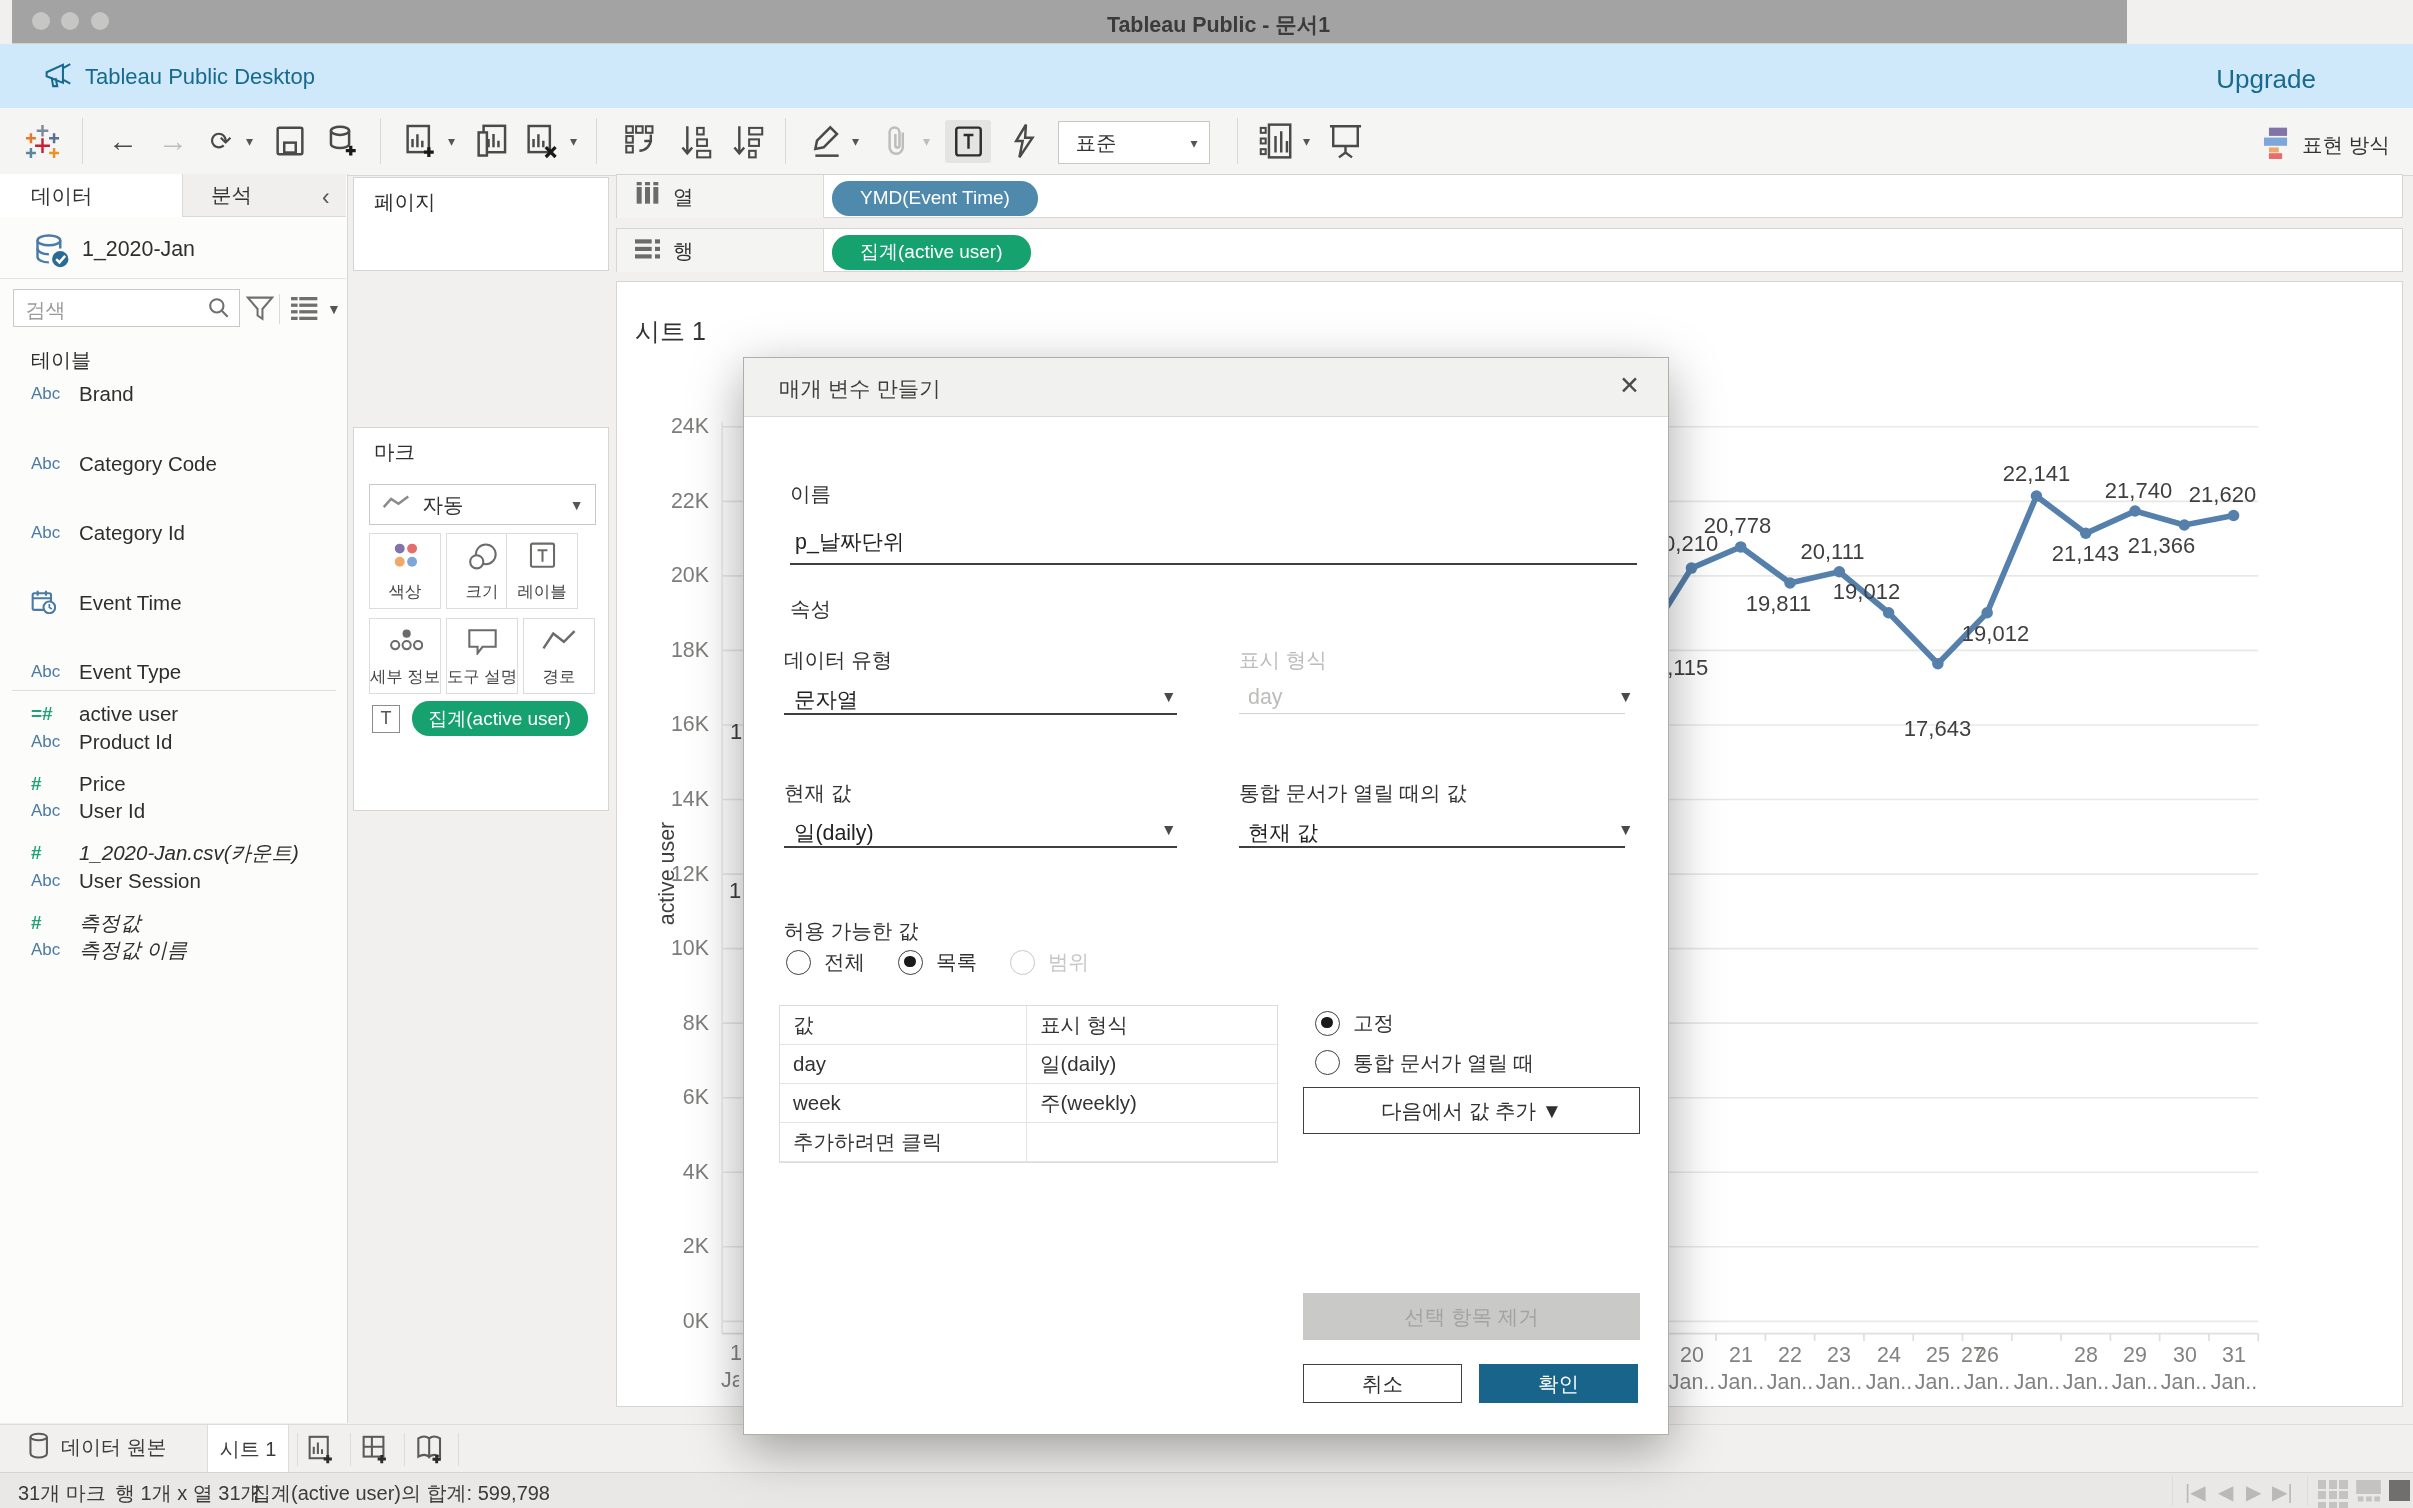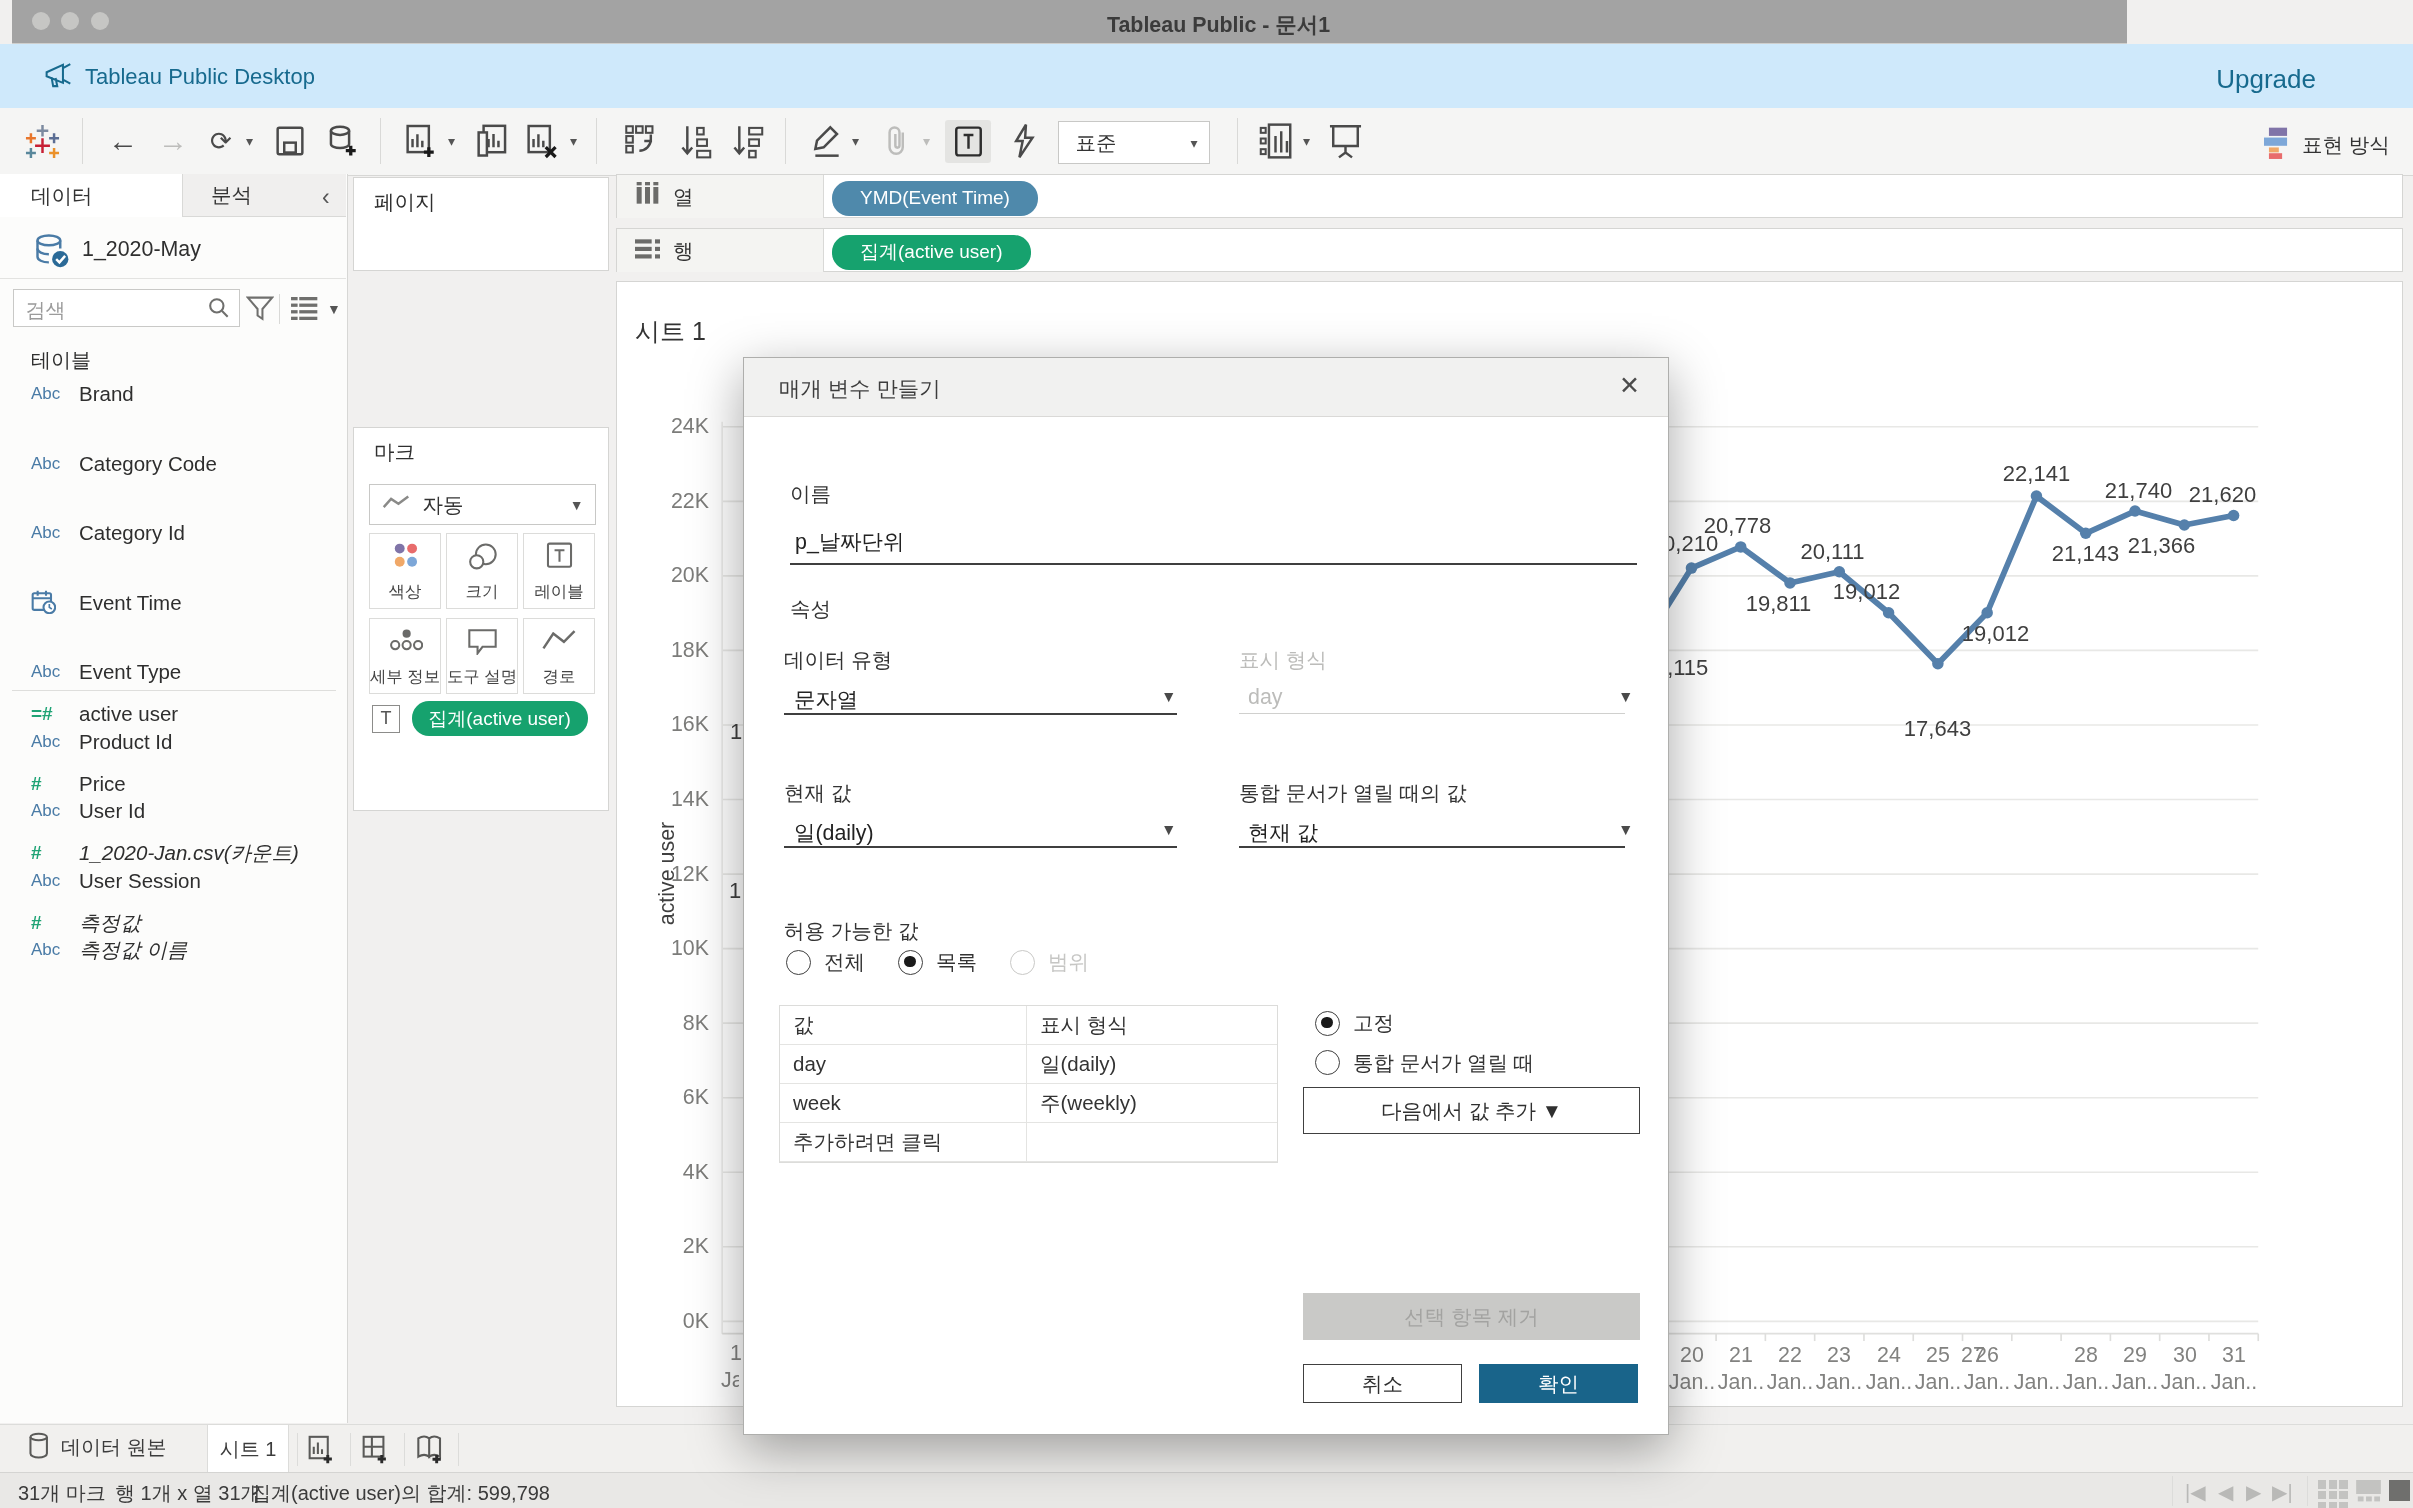--- a/index.html
+++ b/index.html
@@ -269,21 +269,21 @@
     <div class="abs srcrow">
       <span class="abs" style="left:31px;top:8.2px">
         <svg width="39" height="36" viewBox="0 0 48 44">
             <ellipse cx="22" cy="9" rx="14" ry="6" fill="none" stroke="#4a7ba6" stroke-width="3"></ellipse>
             <path d="M8 9 V29 c0 4 6 7 14 7 M36 9 v10" fill="none" stroke="#4a7ba6" stroke-width="3"></path>
             <path d="M8 19 c0 4 6 7 14 7" fill="none" stroke="#4a7ba6" stroke-width="3"></path>
             <circle cx="36" cy="32" r="10" fill="#2b6a97"></circle>
             <path d="M31 32 l4 4 7 -8" fill="none" stroke="#fff" stroke-width="3"></path>
           </svg>
       </span>
-      <span class="abs srcname">1_2020-May</span>
+      <span class="abs srcname">1_2020-Jan</span>
     </div>
     <div class="abs pdiv"></div>
     <div class="abs searchbox">
       <span class="abs searchph">검색</span>
       <span class="abs sicon" style="right:8.2px;top:5px">
         <svg width="25" height="25" viewBox="0 0 30 30">
             <circle cx="13" cy="13" r="8" fill="none" stroke="#6f6f6d" stroke-width="2.5"></circle>
             <path d="M19 19 l7 7" stroke="#6f6f6d" stroke-width="2.5"></path>
           </svg>
       </span>
@@ -398,21 +398,21 @@
             </svg></span>
           <span class="lab">색상</span>
         </div>
         <div class="mbtn abs" style="left: 77px; top: 0px;">
           <span><svg width="33" height="28" viewBox="0 0 40 34">
               <circle cx="24" cy="15" r="12" fill="none" stroke="#6b6b69" stroke-width="2.5"></circle>
               <circle cx="13" cy="24" r="8" fill="#fff" stroke="#6b6b69" stroke-width="2.5"></circle>
             </svg></span>
           <span class="lab">크기</span>
         </div>
-        <div class="mbtn abs" style="left: 154px; top: 0px;">
+        <div class="mbtn abs" style="left: 137px; top: 0px;">
           <span><svg width="33" height="28" viewBox="0 0 40 34">
               <rect x="6" y="2" width="28" height="28" rx="2" fill="none" stroke="#6b6b69" stroke-width="2.5"></rect>
               <path d="M14 10 h12 M20 10 v14" stroke="#6b6b69" stroke-width="2.5"></path>
             </svg></span>
           <span class="lab">레이블</span>
         </div>
         <div class="mbtn abs" style="left: 0px; top: 85px;">
           <span><svg width="36" height="28" viewBox="0 0 44 34">
               <circle cx="10" cy="22" r="5" fill="none" stroke="#6b6b69" stroke-width="2.5"></circle>
               <circle cx="24" cy="22" r="5" fill="none" stroke="#6b6b69" stroke-width="2.5"></circle>

